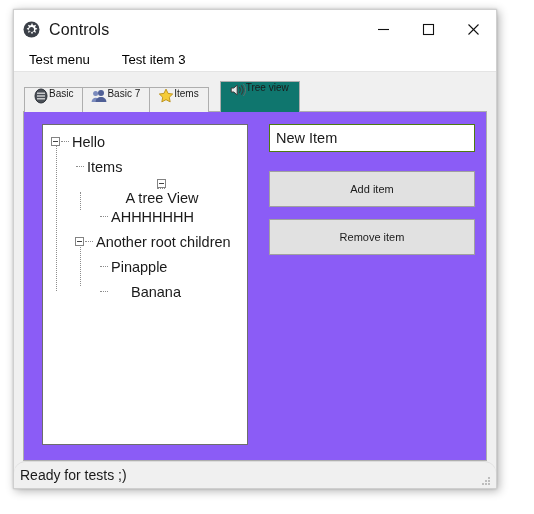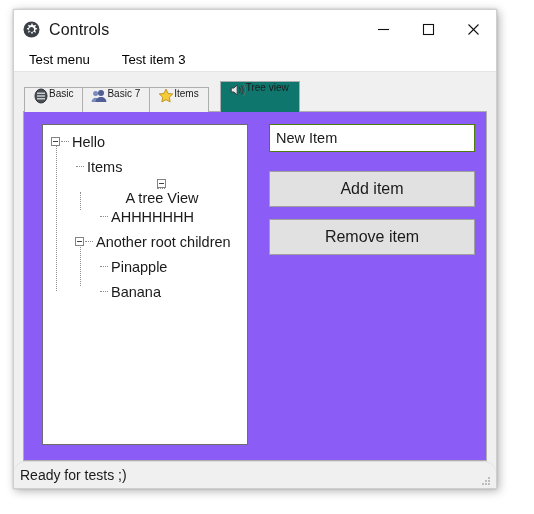--- a/index.html
+++ b/index.html
@@ -232,21 +232,21 @@
     outline: none;
   }
   .action-button {
     display: block;
     width: 100%;
     height: 36px;
     box-sizing: border-box;
     border: 1px solid #a0a0a0;
     background: #e1e1e1;
     font-family: "Liberation Sans", sans-serif;
-    font-size: 16px;
+    font-size: 11px;
     color: #1a1a1a;
     cursor: default;
     padding: 0;
   }
   #add-item-button { margin-top: 19px; }
   #remove-item-button { margin-top: 12px; }
 
   
   #statusbar {
     height: 26px;
@@ -401,21 +401,21 @@
           <span class="expander"></span>
           <span class="dash"></span>
           <span class="tree-label">Another root children</span>
         </div>
 
         <div class="tree-node" style="padding-left:56px;">
           <span class="dash"></span>
           <span class="tree-label">Pinapple</span>
         </div>
 
-        <div class="tree-node" style="padding-left:56px;">
+        <div class="tree-node" style="padding-left:56px;gap:20px;">
           <span class="dash"></span>
           <span class="tree-label">Banana</span>
         </div>
 
       </div>
 
       <div id="rightpanel">
         <input id="new-item-input" type="text" value="New Item" style="">
         <button class="action-button" id="add-item-button">Add item</button>
         <button class="action-button" id="remove-item-button">Remove item</button>

